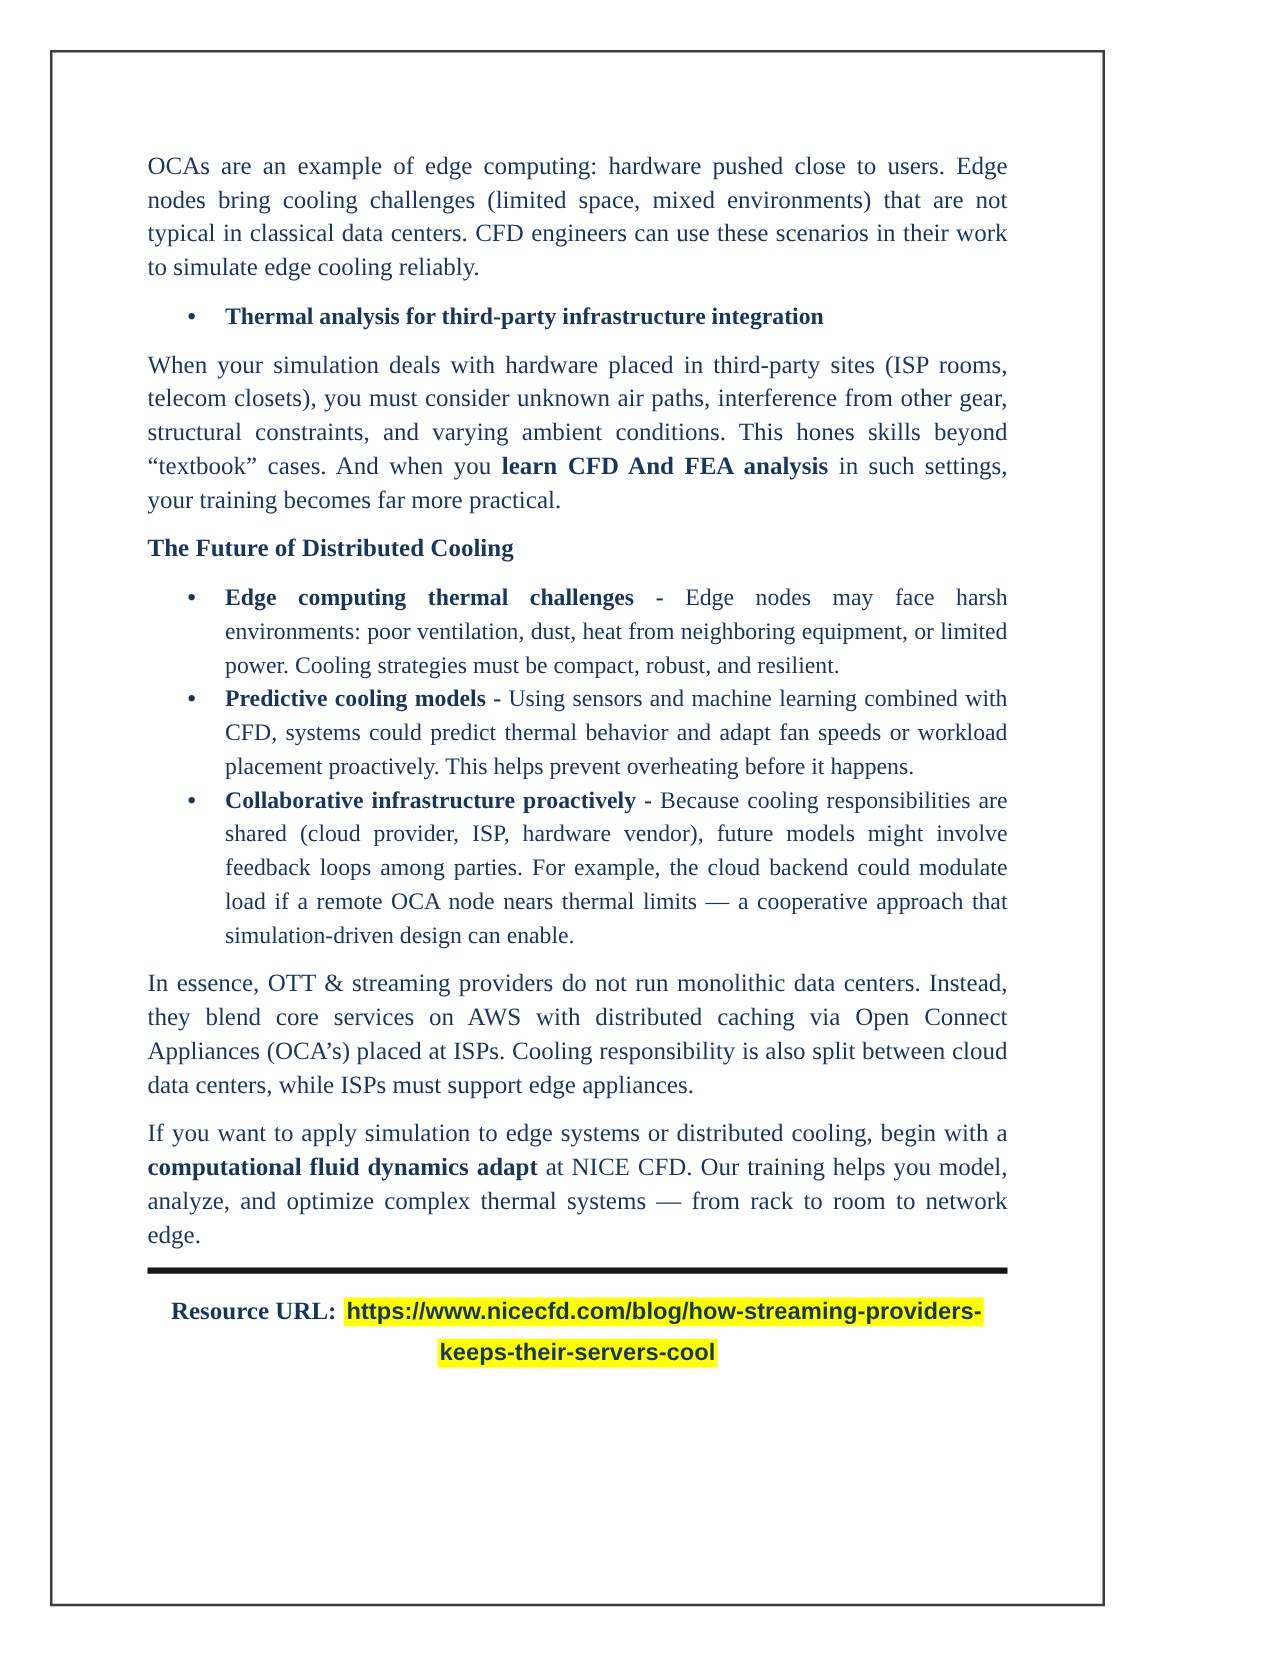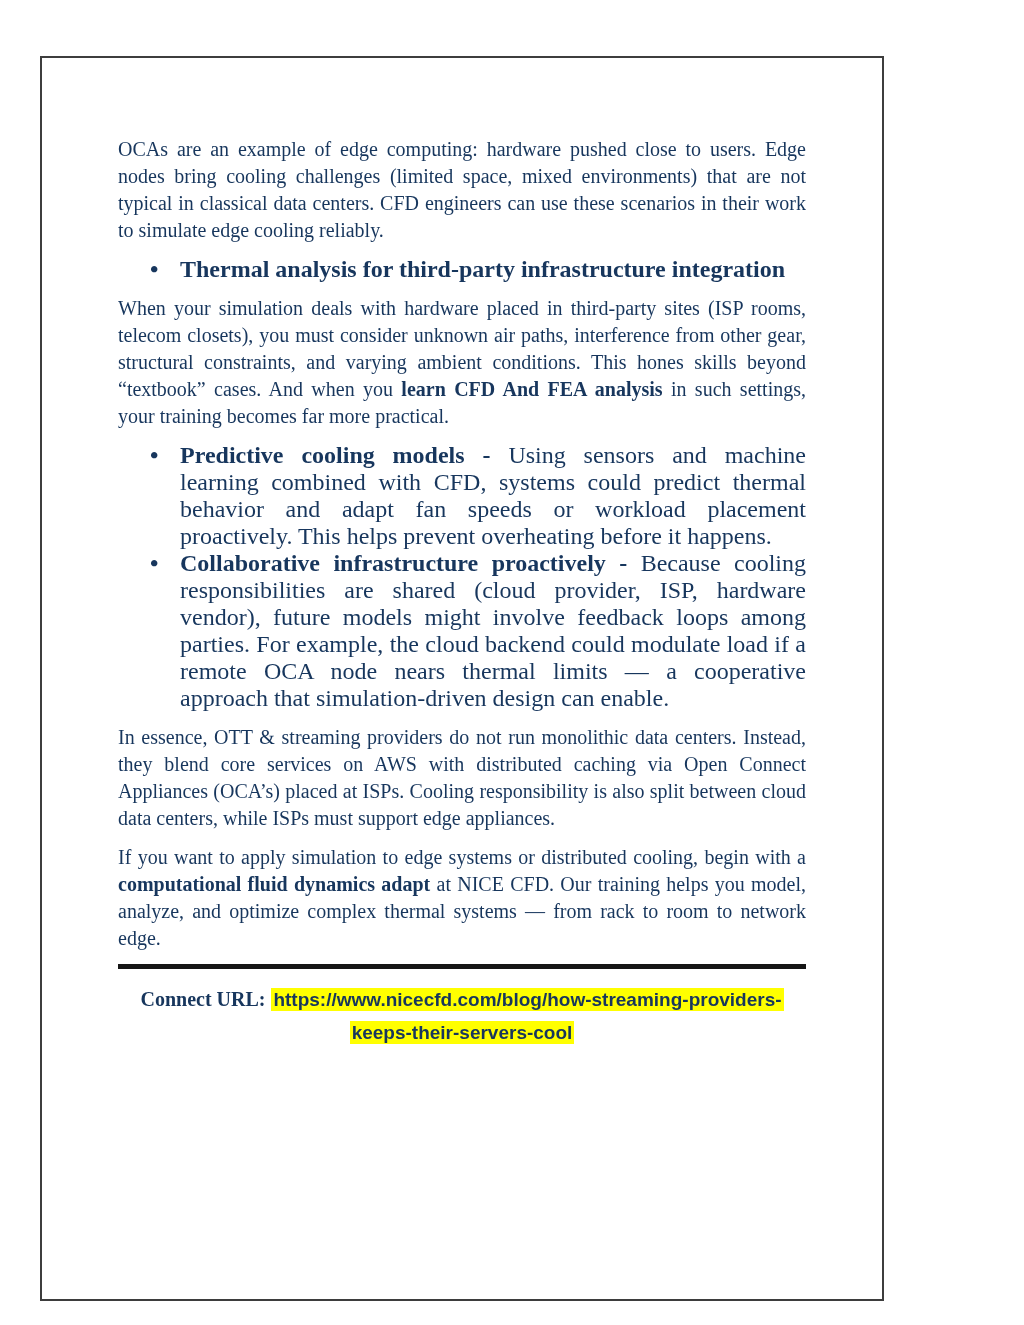--- a/index.html
+++ b/index.html
@@ -3,39 +3,39 @@
 <meta charset="utf-8">
 <style>
   * { margin:0; padding:0; box-sizing:border-box; }
   html,body { background:#ffffff; }
   body {
     width:1024px; height:1325px; position:relative;
     font-family:"Liberation Serif","DejaVu Serif",serif;
     color:#17365D;
   }
   .frame {
-    position:absolute; left:40px; top:56px;
+    position:absolute; left:40px; top:40px;
     width:844px; height:1245px;
     border:2px solid #3d3d3d;
     padding:78px 76px 0 76px;
     background:#ffffff;
   }
   .para {
     font-size:20px; line-height:27px;
     text-align:justify; margin-bottom:12px;
   }
   .b { font-weight:bold; }
   .heading {
     font-size:20px; line-height:27px; font-weight:bold;
     margin:4px 0 12px 0;
   }
   .blist { list-style:none; margin:2px 0 12px 0; }
   .blist li {
     position:relative; padding-left:62px;
-    font-size:24px; line-height:27px; text-align:justify;
+    font-size:19px; line-height:27px; text-align:justify;
   }
   .blist li::before {
     content:"\2022";
     position:absolute; left:32px; top:0;
     font-weight:bold;
   }
   .tight { margin-bottom:5px; }
   .rule {
     height:2px;
     border-top:2px solid #151515;
@@ -66,39 +66,43 @@
     <ul class="blist">
       <li>
         <span class="b">Thermal analysis for third-party infrastructure integration</span>
       </li>
     </ul>
 
     <p class="para">
       <span>When your simulation deals with hardware placed in third-party sites (ISP rooms, telecom closets), you must consider unknown air paths, interference from other gear, structural constraints, and varying ambient conditions. This hones skills beyond “textbook” cases. And when you </span><span class="b">learn CFD And FEA analysis</span><span> in such settings, your training becomes far more practical.</span>
     </p>
 
+    <h2 class="heading">The Future of Distributed Cooling</h2>
 
 
     <ul class="blist">
+      <li>
+        <span class="b">Edge computing thermal challenges -</span><span> Edge nodes may face harsh environments: poor ventilation, dust, heat from neighboring equipment, or limited power. Cooling strategies must be compact, robust, and resilient.</span>
+      </li>
       <li>
         <span class="b">Predictive cooling models -</span><span> Using sensors and machine learning combined with CFD, systems could predict thermal behavior and adapt fan speeds or workload placement proactively. This helps prevent overheating before it happens.</span>
       </li>
       <li>
         <span class="b">Collaborative infrastructure proactively -</span><span> Because cooling responsibilities are shared (cloud provider, ISP, hardware vendor), future models might involve feedback loops among parties. For example, the cloud backend could modulate load if a remote OCA node nears thermal limits — a cooperative approach that simulation-driven design can enable.</span>
       </li>
     </ul>
 
     <p class="para">In essence, OTT &amp; streaming providers do not run monolithic data centers. Instead, they blend core services on AWS with distributed caching via Open Connect Appliances (OCA’s) placed at ISPs. Cooling responsibility is also split between cloud data centers, while ISPs must support edge appliances.</p>
 
 
     <p class="para">
       <span>If you want to apply simulation to edge systems or distributed cooling, begin with a </span><span class="b">computational fluid dynamics adapt</span><span> at NICE CFD. Our training helps you model, analyze, and optimize complex thermal systems — from rack to room to network edge.</span>
     </p>
 
 
     <div class="rule"></div>
 
     <p class="resource">
-      <span class="resource-label">Connect URL:</span><a class="resource-link" href="#">https://www.nicecfd.com/blog/how-streaming-providers-keeps-their-servers-cool</a>
+      <span class="resource-label">Resource URL:</span><a class="resource-link" href="#">https://www.nicecfd.com/blog/how-streaming-providers-keeps-their-servers-cool</a>
     </p>
 
   </div>
 </div>
 
 </body></html>

